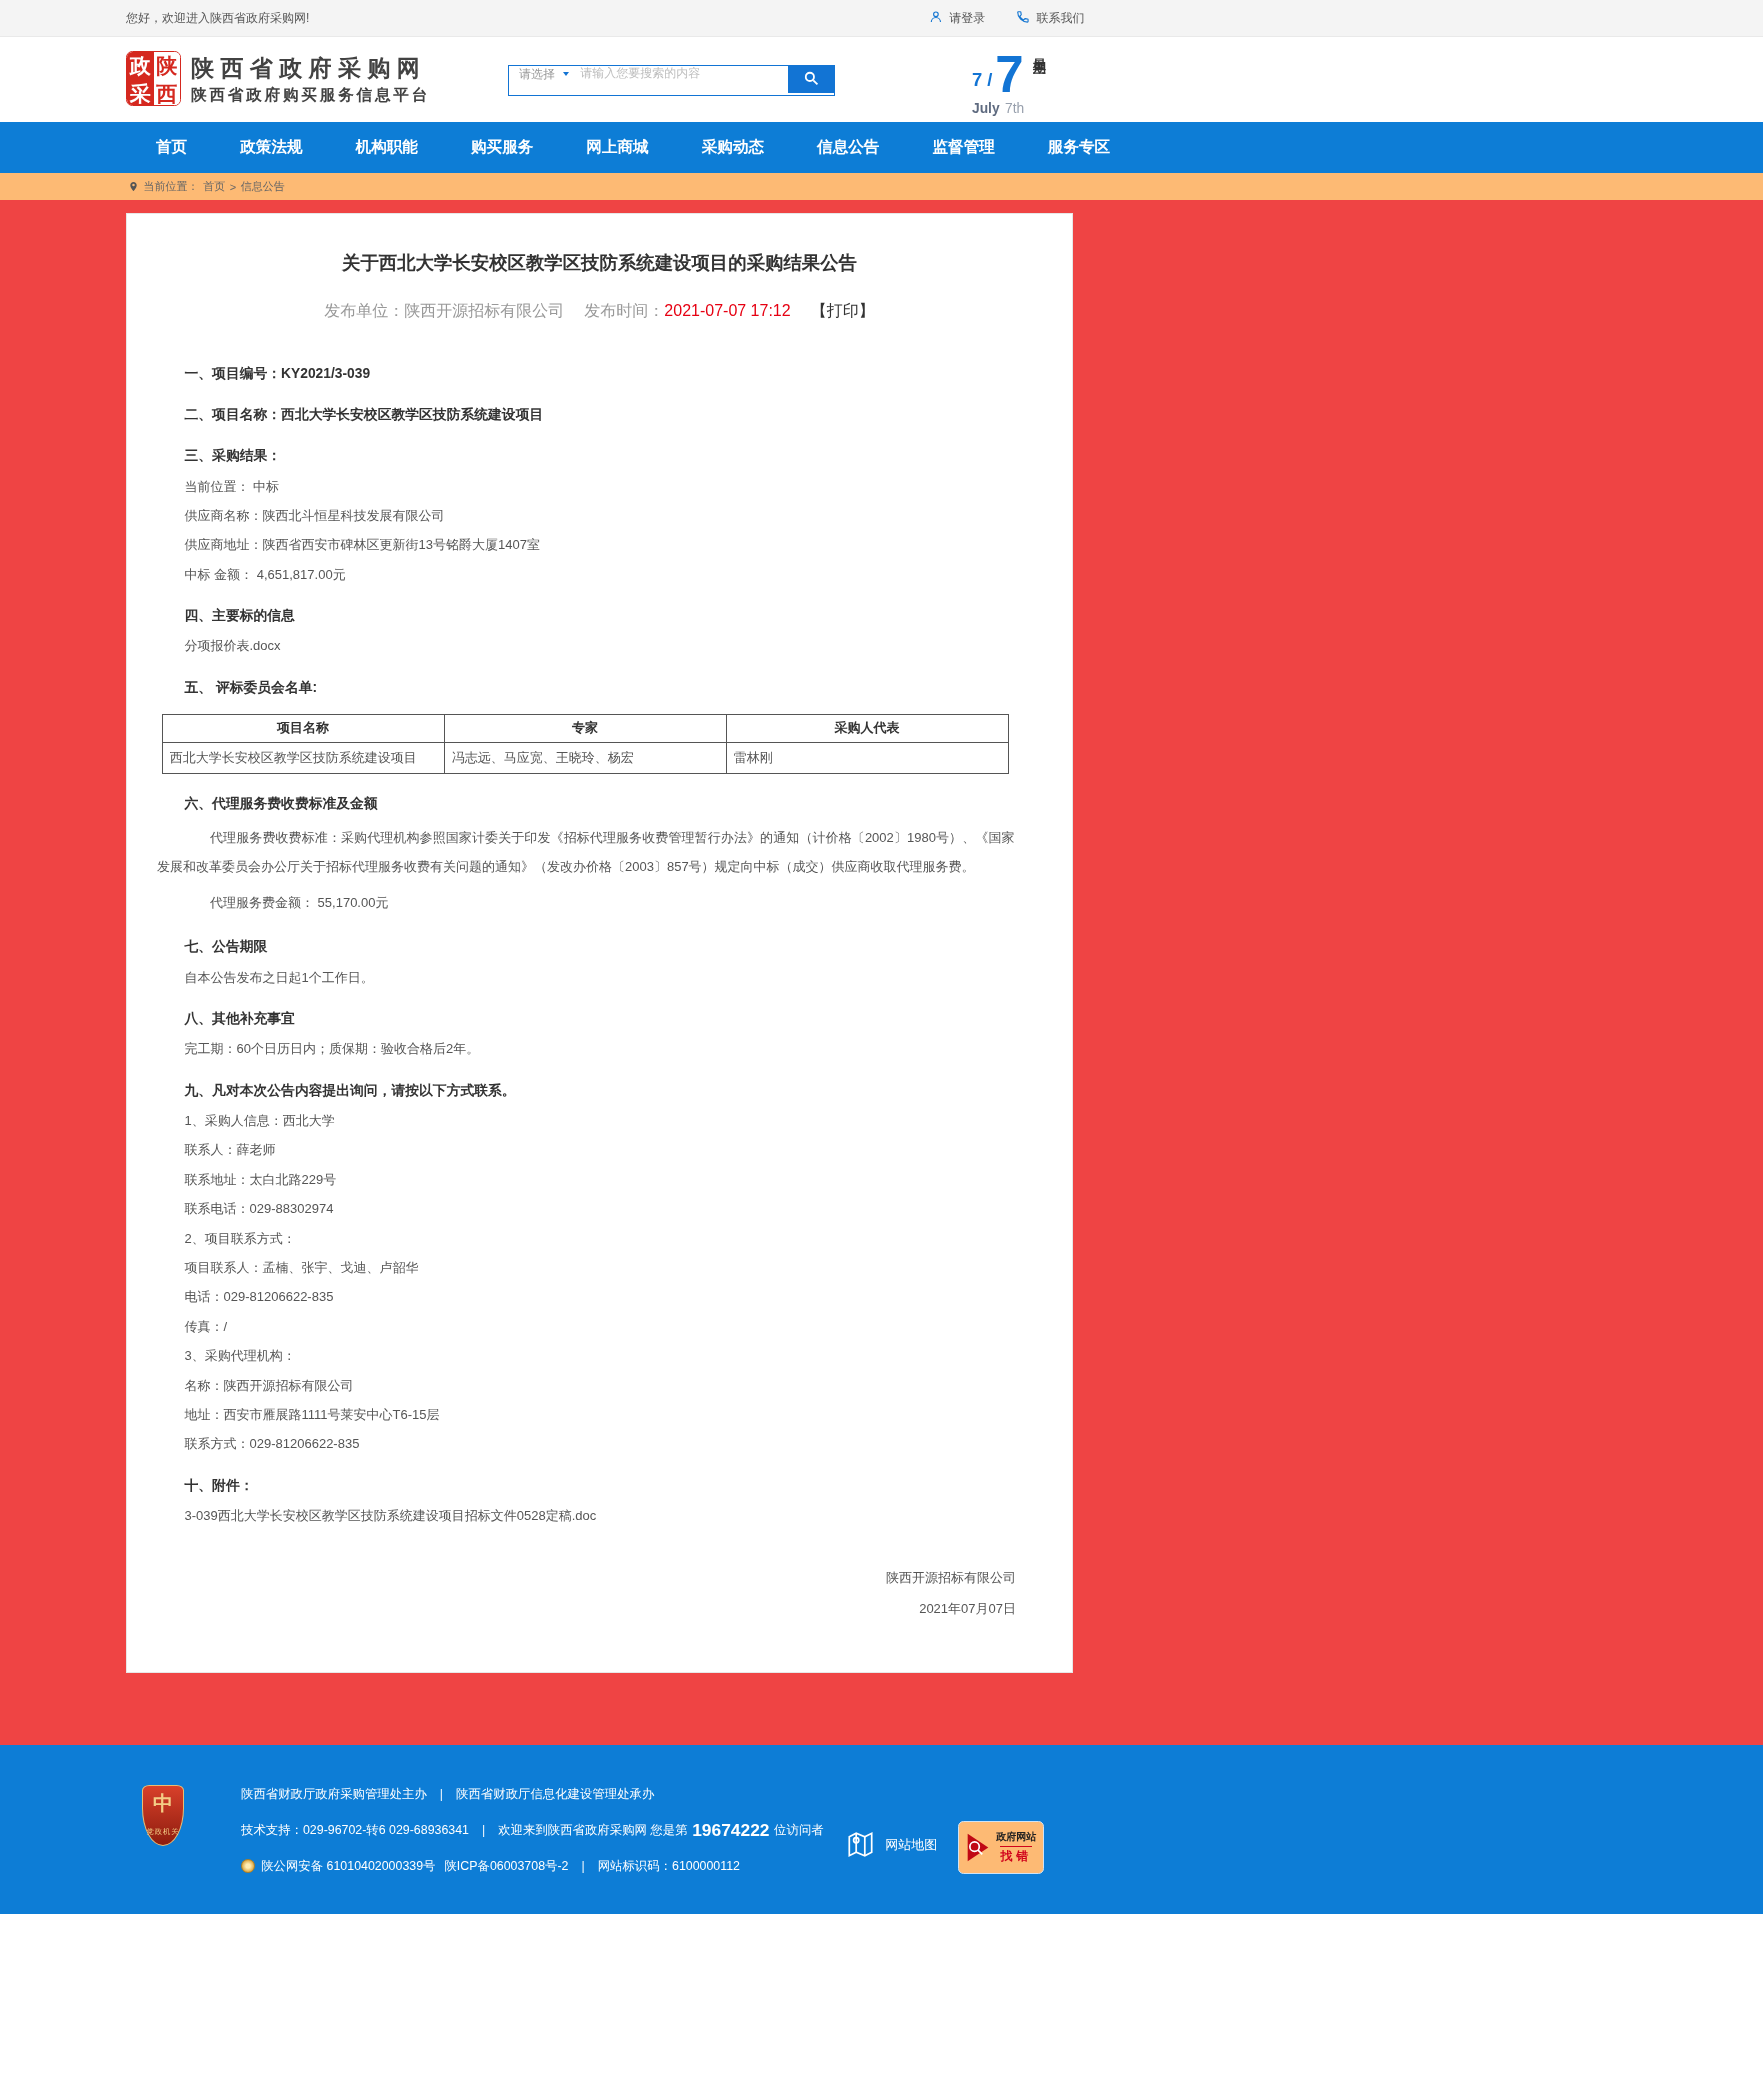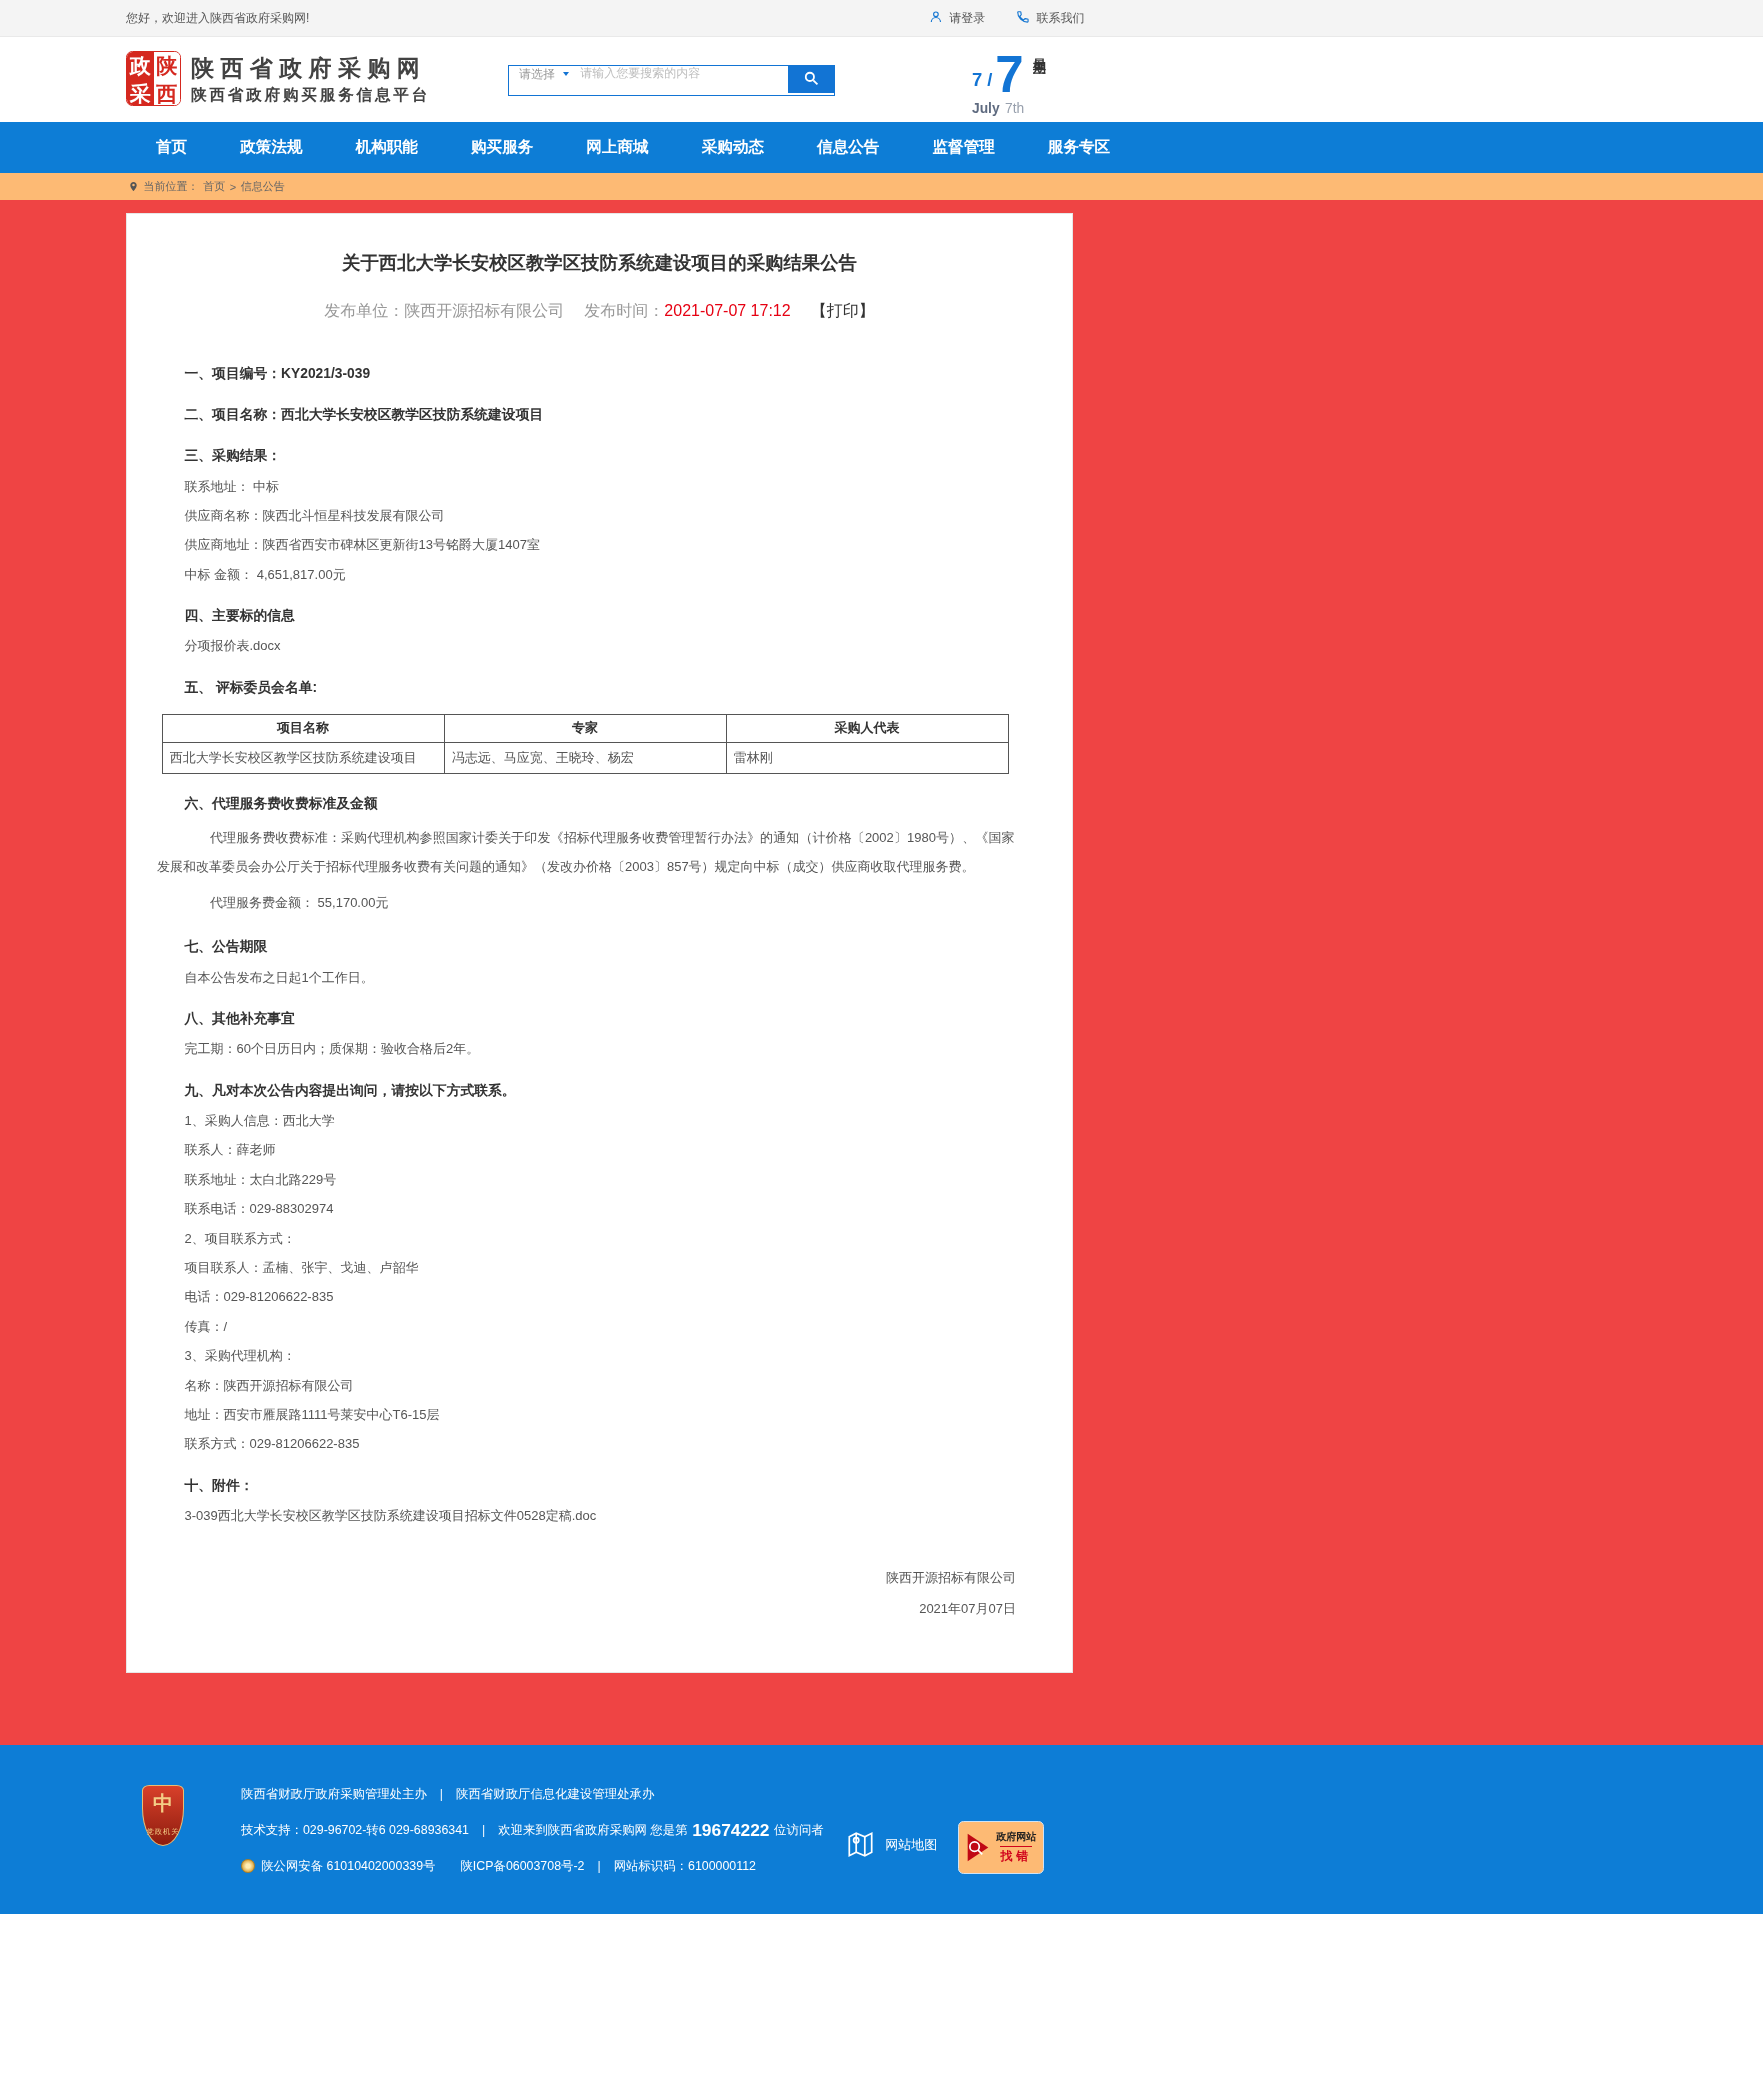--- a/index.html
+++ b/index.html
@@ -191,21 +191,21 @@
 <div class="main">
   <div class="card">
     <div class="art-title">关于西北大学长安校区教学区技防系统建设项目的采购结果公告</div>
     <div class="art-meta">
       <span>发布单位：</span><span class="v">陕西开源招标有限公司</span><span>发布时间：</span><span class="time">2021-07-07 17:12</span><span class="print">【打印】</span>
     </div>
     <div class="art-body">
         <div class="b-heading">一、项目编号：KY2021/3-039</div>
         <div class="b-heading">二、项目名称：西北大学长安校区教学区技防系统建设项目</div>
         <div class="b-heading">三、采购结果：</div>
-        <div class="b-line">联系地址： 中标</div>
+        <div class="b-line">当前位置： 中标</div>
         <div class="b-line">供应商名称：陕西北斗恒星科技发展有限公司</div>
         <div class="b-line">供应商地址：陕西省西安市碑林区更新街13号铭爵大厦1407室</div>
         <div class="b-line">中标 金额：  4,651,817.00元</div>
         <div class="b-heading">四、主要标的信息</div>
         <div class="b-line">分项报价表.docx</div>
         <div class="b-heading">五、 评标委员会名单:</div>
         <table class="ev-table">
           <thead>
             <tr>
               <th>项目名称</th>
@@ -265,21 +265,21 @@
     </div>
     <div class="f-line">
       <span>技术支持：029-96702-转6 029-68936341</span>
       <span class="f-sep">|</span>
       <span>欢迎来到陕西省政府采购网 您是第</span>
       <span class="f-count">19674222</span>
       <span>位访问者</span>
     </div>
     <div class="f-line">
       <span class="ga-icon"></span>
-      <span class="f-link" style="margin-right:25px;">陕公网安备 61010402000339号</span>
+      <span class="f-link" style="margin-right:9px;">陕公网安备 61010402000339号</span>
       <span class="f-link">陕ICP备06003708号-2</span>
       <span class="f-sep">|</span>
       <span>网站标识码：6100000112</span>
     </div>
   </div>
 
   <div class="f-sitemap">
     <span style="display:flex;">
         <svg width="31" height="31" viewBox="0 0 36 36" fill="none" stroke="#fff" stroke-width="2">
           <path d="M5 9l8-4 10 4 8-4v22l-8 4-10-4-8 4z"></path>

